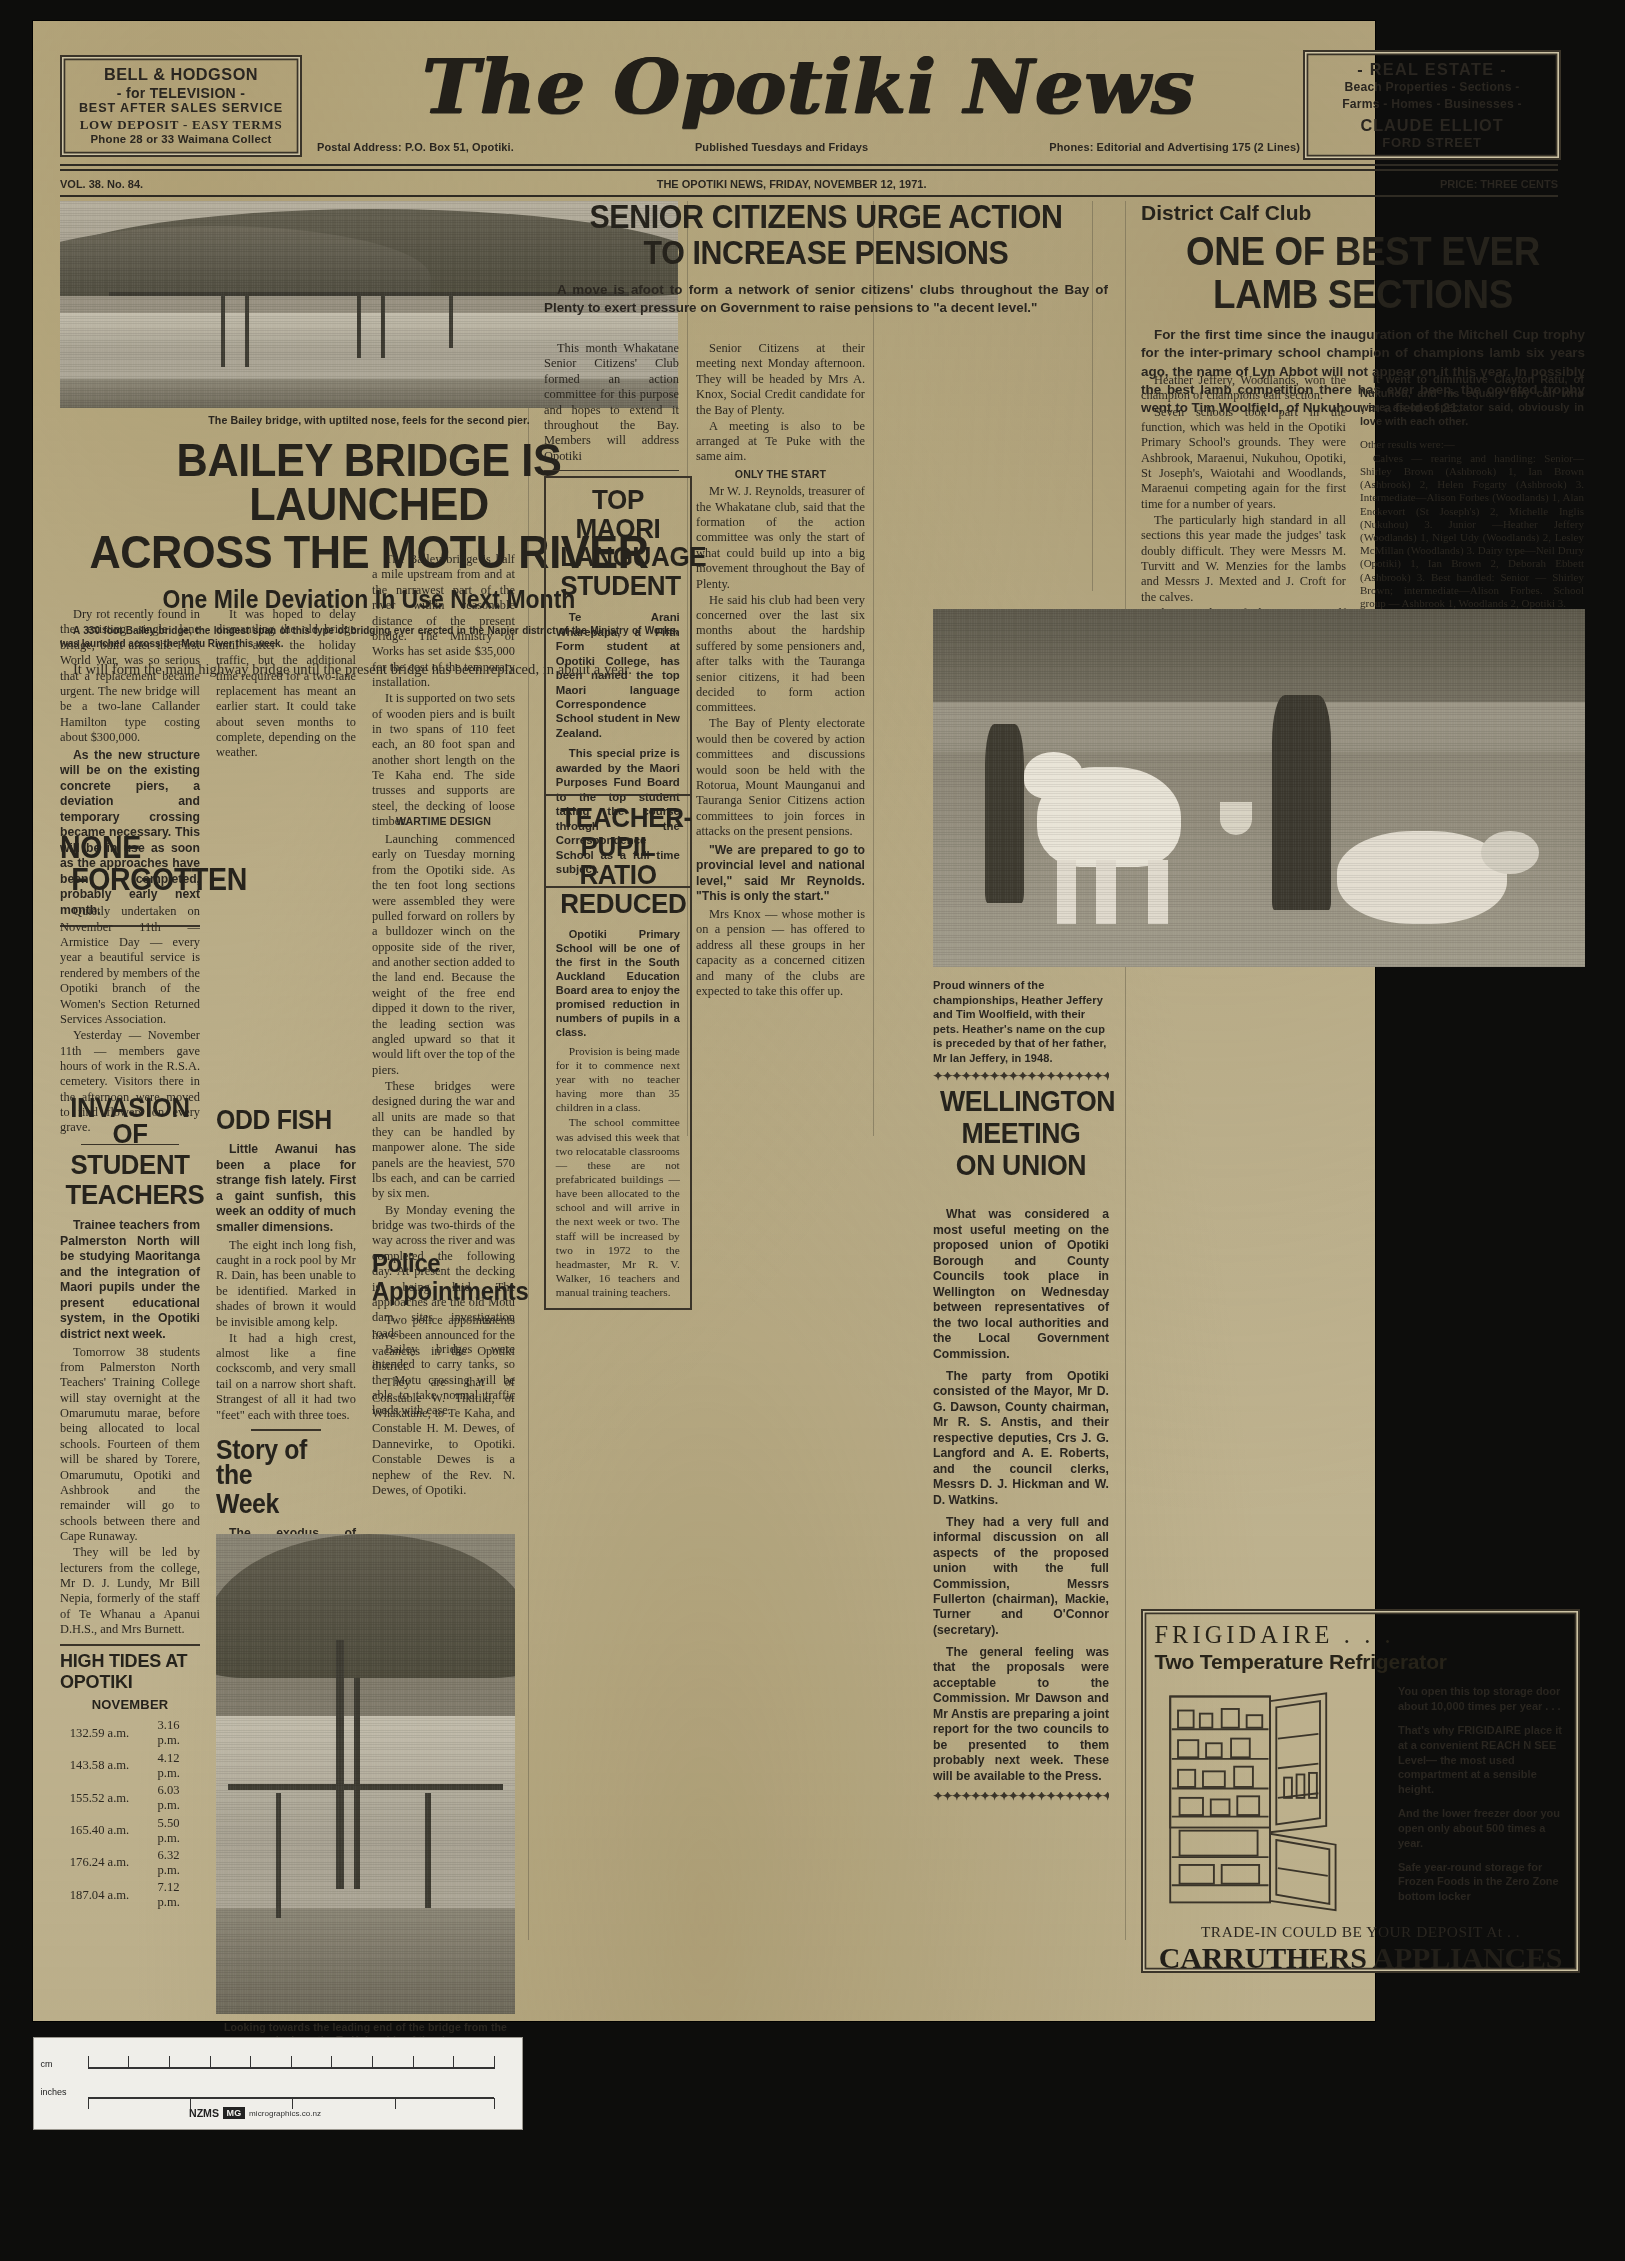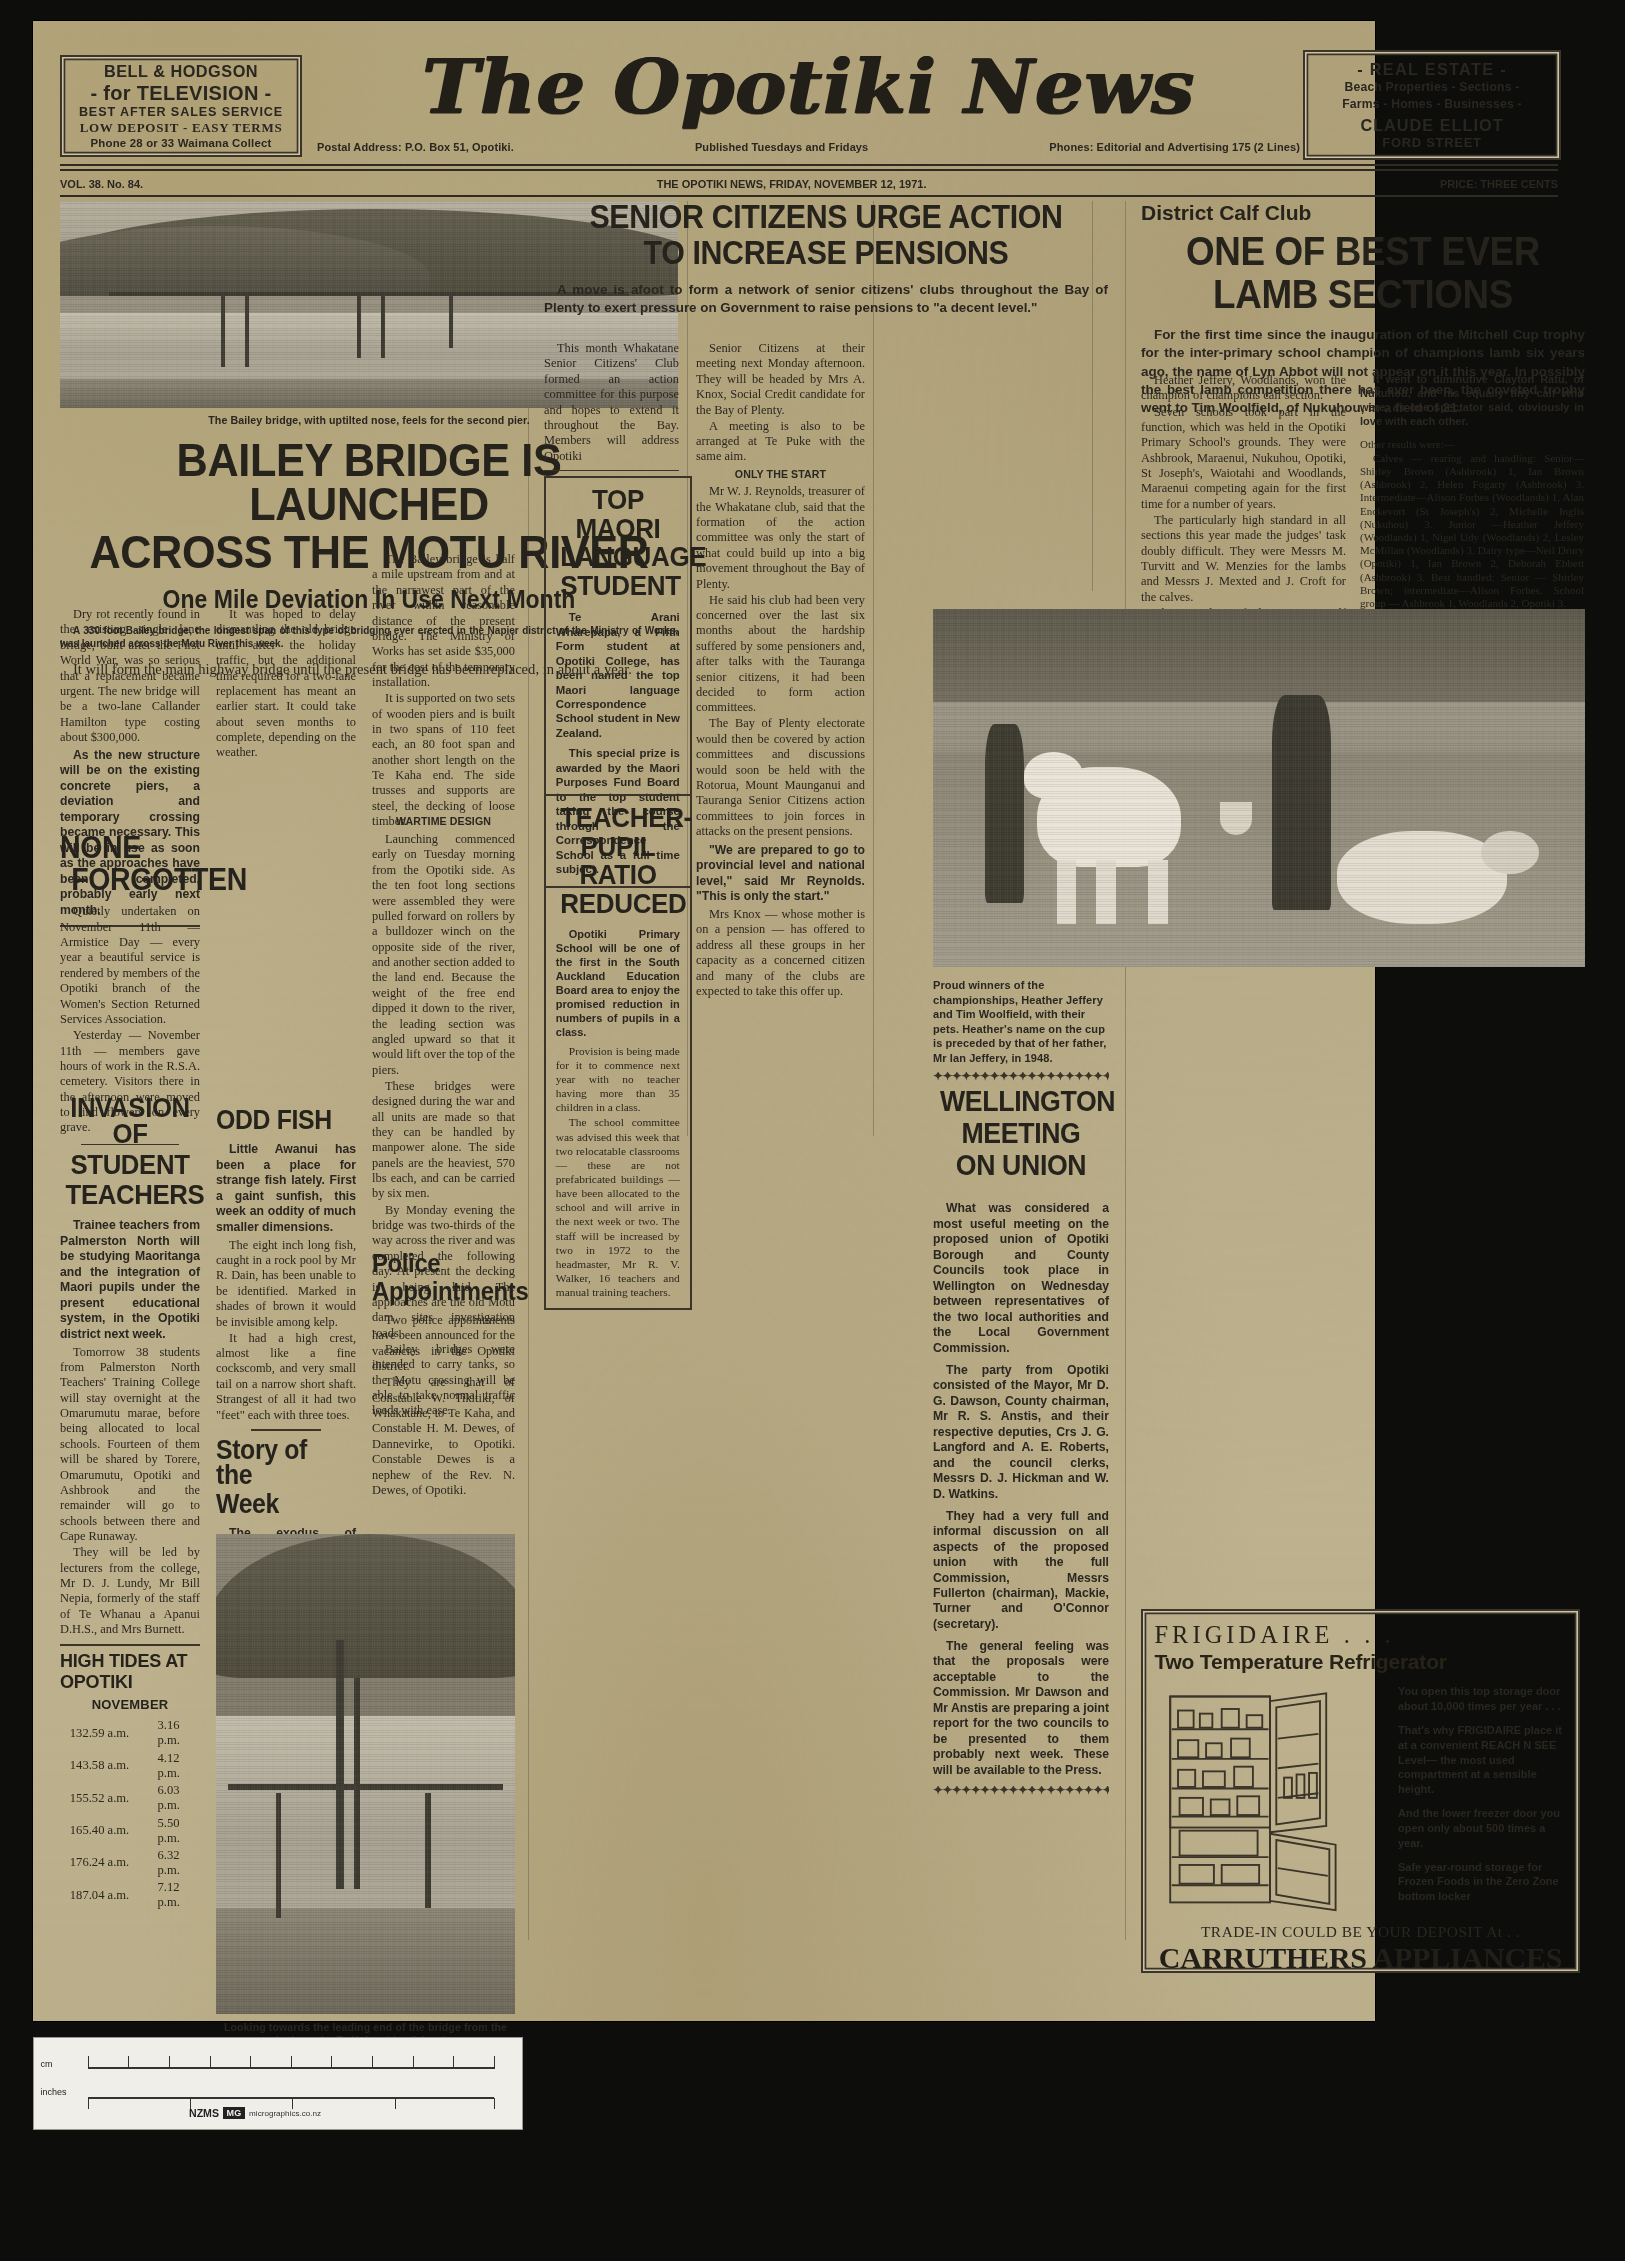--- a/index.html
+++ b/index.html
@@ -29,21 +29,21 @@
   .masthead{position:absolute;left:0;top:0;width:100%;height:236px;}
   .adbox{
     position:absolute;border:2.4px solid #3a3429;
     box-shadow:inset 0 0 0 1.6px #cdc3a4, inset 0 0 0 3.3px #3a3429;
     display:flex;flex-direction:column;align-items:center;justify-content:center;
     text-align:center;color:#2a2620;
   }
   .adbox.left{left:27px;top:34px;width:238px;height:98px;}
   .adbox.right{left:1270px;top:29px;width:254px;height:106px;}
   .ad-l1{font-weight:700;font-size:16.3px;letter-spacing:0.5px;line-height:1.18;}
-  .ad-l2{font-weight:700;font-size:20px;letter-spacing:0.3px;line-height:1.2;}
+  .ad-l2{font-weight:700;font-size:14px;letter-spacing:0.3px;line-height:1.2;}
   .ad-l3{font-weight:700;font-size:12.6px;letter-spacing:0.9px;line-height:1.22;}
   .ad-l4{font-family:"Liberation Serif",serif;font-weight:700;font-size:13px;letter-spacing:0.7px;line-height:1.2;}
   .ad-l5{font-weight:700;font-size:11.4px;letter-spacing:0.2px;line-height:1.25;}
   .ad-r1{font-weight:700;font-size:16.3px;letter-spacing:1.3px;}
   .ad-r2{font-weight:700;font-size:12.2px;letter-spacing:0.2px;line-height:1.4;}
   .ad-r3{font-weight:700;font-size:16.3px;letter-spacing:1px;margin-top:3.3px;}
   .ad-r4{font-weight:700;font-size:13px;letter-spacing:0.7px;}
 
   .title{
     position:absolute;left:284px;top:29px;width:983px;text-align:center;
@@ -483,21 +483,21 @@
         <div class="grain"></div>
       </div>
     </div>
 
     <div class="col" style="left:873px;top:777px;width:176px">
       <div class="caption l" style="text-align:left;font-size:11px;line-height:1.32">Proud winners of the championships, Heather Jeffery and Tim Woolfield, with their pets. Heather's name on the cup is preceded by that of her father, Mr Ian Jeffery, in 1948.</div>
       <div class="diamonds" style="margin:6.5px 0">✦✦✦✦✦✦✦✦✦✦✦✦✦✦✦✦✦✦✦✦✦✦✦✦✦✦✦✦✦✦</div>
       <div class="hed ctr" style="font-size:29px">WELLINGTON</div>
       <div class="hed ctr" style="font-size:29px;margin-top:4.9px">MEETING</div>
       <div class="hed ctr" style="font-size:29px;margin-top:4.9px">ON UNION</div>
-      <div class="sans-lead" style="margin-top:22px">
+      <div class="sans-lead" style="margin-top:28px">
         <p>What was considered a most useful meeting on the proposed union of Opotiki Borough and County Councils took place in Wellington on Wednesday between representatives of the two local authorities and the Local Government Commission.</p>
       </div>
       <div class="sans-lead" style="margin-top:6.5px">
         <p>The party from Opotiki consisted of the Mayor, Mr D. G. Dawson, County chairman, Mr R. S. Anstis, and their respective deputies, Crs J. G. Langford and A. E. Roberts, and the council clerks, Messrs D. J. Hickman and W. D. Watkins.</p>
         <p style="margin-top:6.5px">They had a very full and informal discussion on all aspects of the proposed union with the full Commission, Messrs Fullerton (chairman), Mackie, Turner and O'Connor (secretary).</p>
         <p style="margin-top:6.5px">The general feeling was that the proposals were acceptable to the Commission. Mr Dawson and Mr Anstis are preparing a joint report for the two councils to be presented to them probably next week. These will be available to the Press.</p>
       </div>
       <div class="diamonds" style="margin-top:8.1px">✦✦✦✦✦✦✦✦✦✦✦✦✦✦✦✦✦✦✦✦✦✦✦✦✦✦✦✦✦✦</div>
     </div>
 

